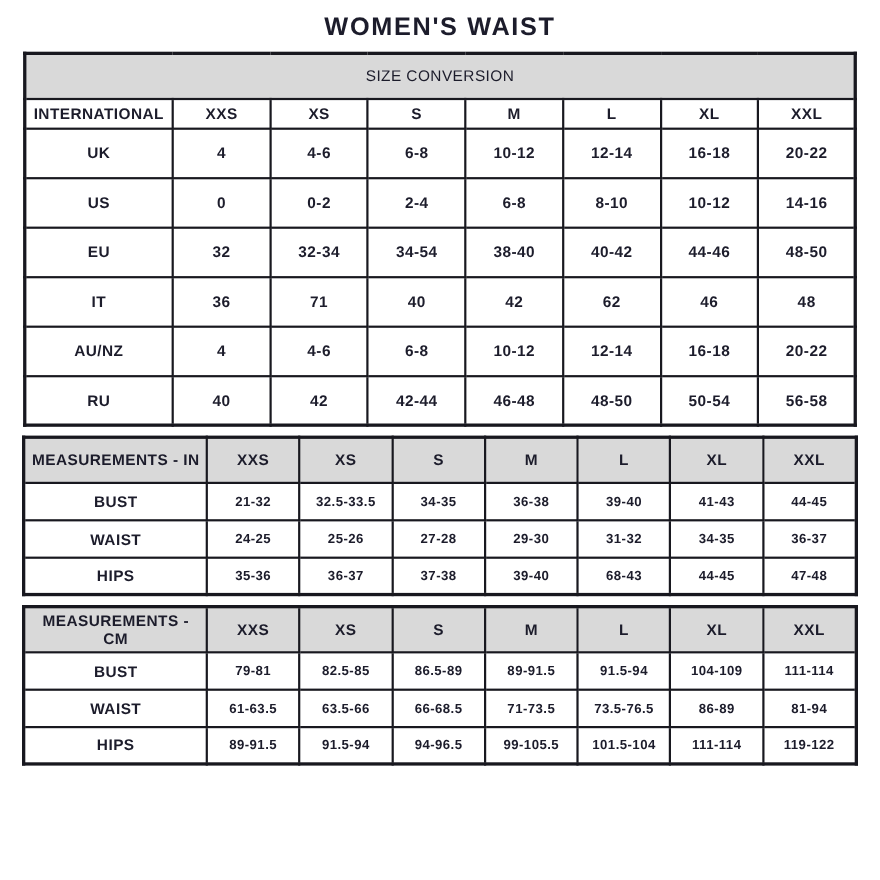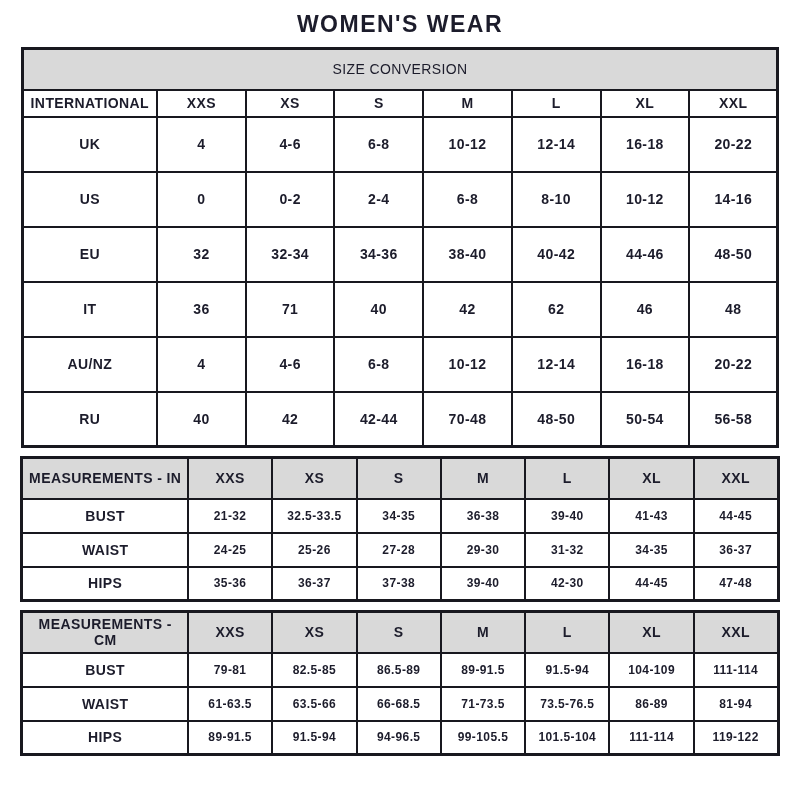--- a/index.html
+++ b/index.html
@@ -50,40 +50,40 @@
     font-size: 14px;
     font-weight: 400;
   }
   
   .conv tr.cols th {
     height: 27px;
     background: #ffffff;
     font-size: 14px;
     font-weight: 700;
   }
-  .conv tbody tr { height: 55px; }
+  .conv tbody tr { height: 45px; }
   .conv tbody td { font-size: 14px; font-weight: 600; }
   .conv tbody td.row-label { font-weight: 600; }
   
   .meas thead th {
     background: var(--header-bg);
     height: 41px;
     font-size: 14px;
     font-weight: 700;
   }
   .meas tbody tr { height: 34px; }
   .meas tbody td { font-size: 12px; font-weight: 600; }
   .meas tbody td.row-label { font-size: 14px; font-weight: 700; }
 </style>
 </head>
 <body>
 
 <div class="page">
 
-  <h1 class="title">WOMEN'S WEAR</h1>
+  <h1 class="title">WOMEN'S WAIST</h1>
 
   <table class="tbl conv">
     <colgroup>
       <col style="width:135px">
       <col span="7" style="width:88.7px">
     </colgroup>
     <thead>
       <tr>
         <th colspan="8" class="band">SIZE CONVERSION</th>
       </tr>
@@ -116,21 +116,21 @@
           <td>2-4</td>
           <td>6-8</td>
           <td>8-10</td>
           <td>10-12</td>
           <td>14-16</td>
         </tr>
         <tr>
           <td class="row-label">EU</td>
           <td>32</td>
           <td>32-34</td>
-          <td>34-36</td>
+          <td>34-54</td>
           <td>38-40</td>
           <td>40-42</td>
           <td>44-46</td>
           <td>48-50</td>
         </tr>
         <tr>
           <td class="row-label">IT</td>
           <td>36</td>
           <td>71</td>
           <td>40</td>
@@ -147,21 +147,21 @@
           <td>10-12</td>
           <td>12-14</td>
           <td>16-18</td>
           <td>20-22</td>
         </tr>
         <tr>
           <td class="row-label">RU</td>
           <td>40</td>
           <td>42</td>
           <td>42-44</td>
-          <td>70-48</td>
+          <td>46-48</td>
           <td>48-50</td>
           <td>50-54</td>
           <td>56-58</td>
         </tr>
       </tbody>
   </table>
 
   <table class="tbl meas">
     <colgroup>
       <col style="width:166px">
@@ -199,21 +199,21 @@
           <td>31-32</td>
           <td>34-35</td>
           <td>36-37</td>
         </tr>
         <tr>
           <td class="row-label">HIPS</td>
           <td>35-36</td>
           <td>36-37</td>
           <td>37-38</td>
           <td>39-40</td>
-          <td>42-30</td>
+          <td>68-43</td>
           <td>44-45</td>
           <td>47-48</td>
         </tr>
       </tbody>
   </table>
 
   <table class="tbl meas">
     <colgroup>
       <col style="width:166px">
       <col span="7" style="width:84.3px">

